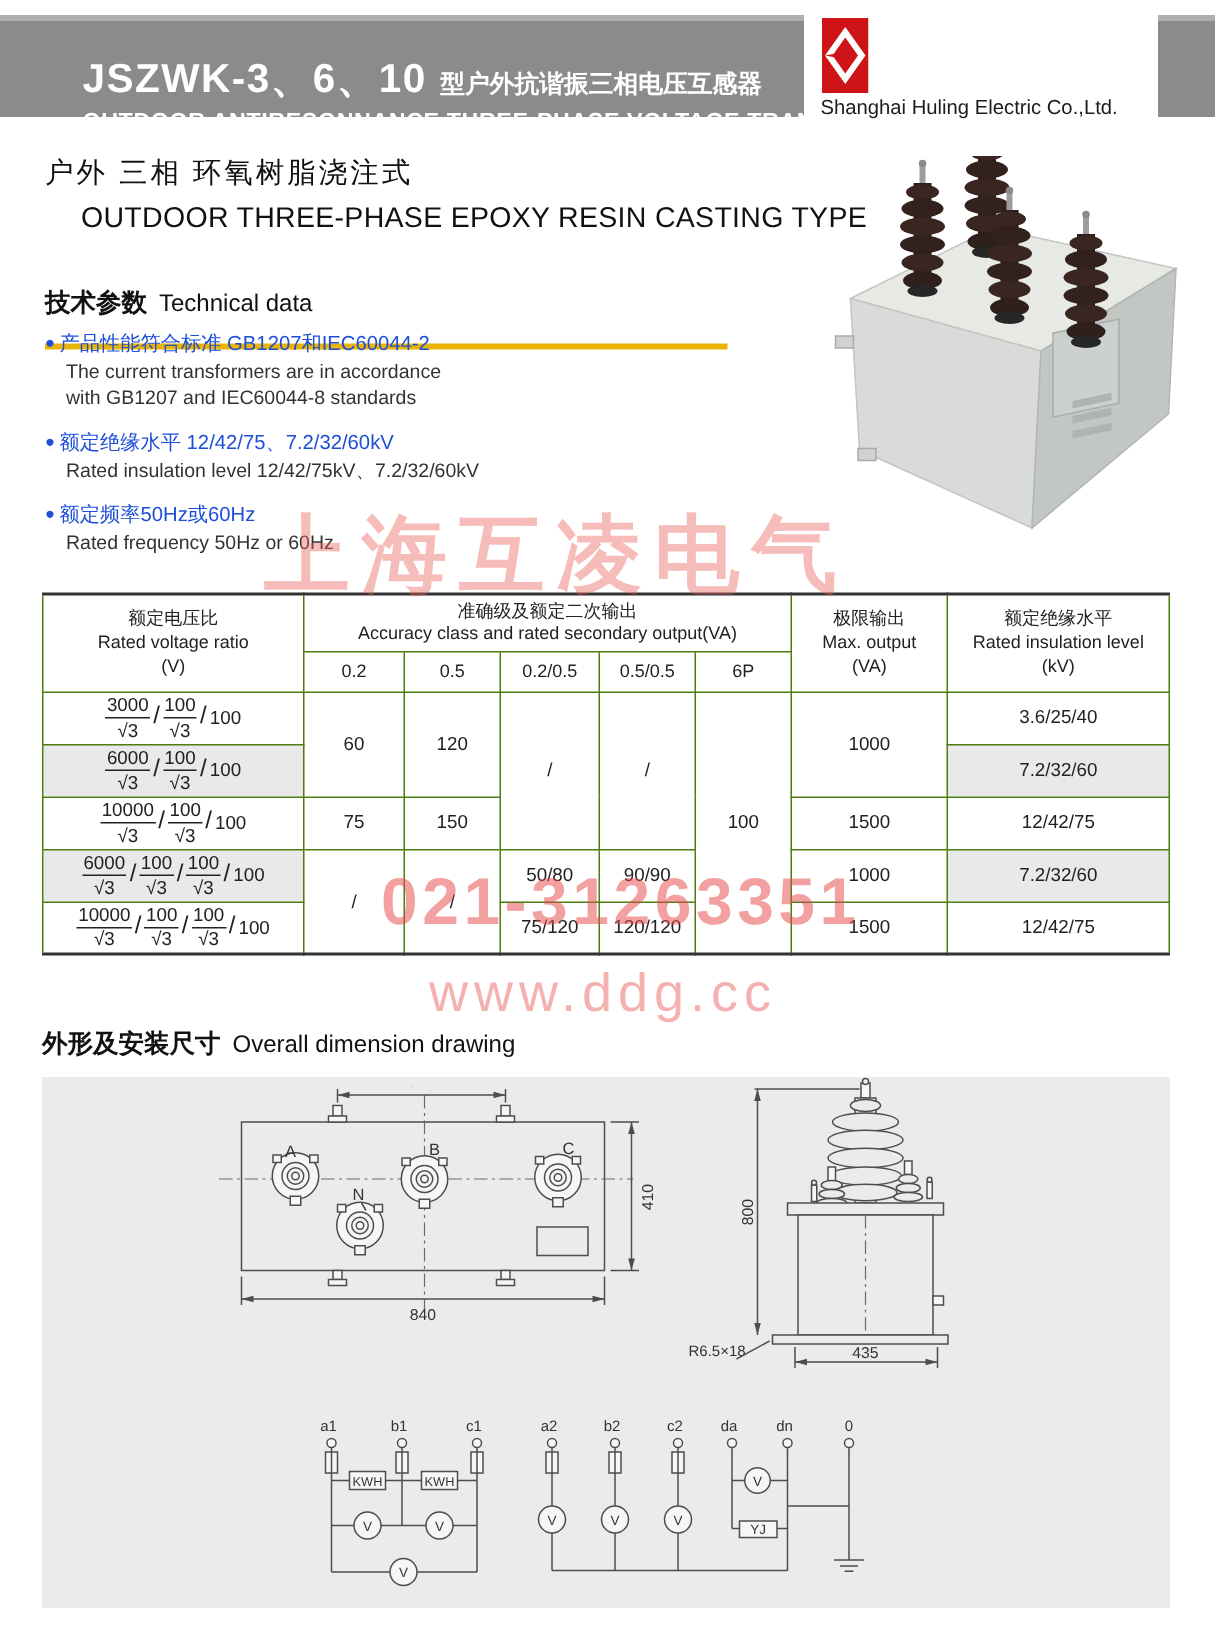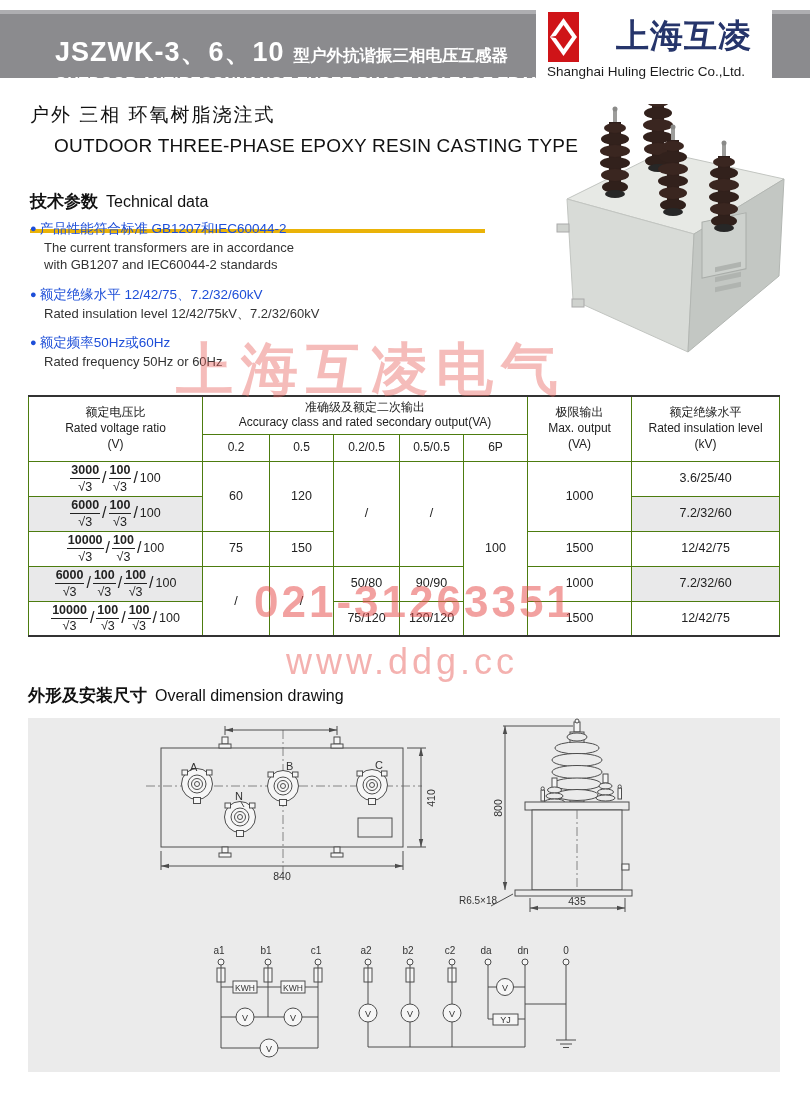--- a/index.html
+++ b/index.html
@@ -42,21 +42,21 @@
        border-top:2px solid #333;border-bottom:2px solid #333;}
   .tbl th,.tbl td{border:1px solid #4d7c0f;text-align:center;vertical-align:middle;
        font-weight:normal;font-size:12px;color:#222;padding:0;line-height:1.3;}
   .tbl thead tr:first-child{height:38px;}
   .tbl thead tr:last-child{height:27px;}
   .tbl tbody tr{height:35px;}
   .tbl td{font-size:12.5px;}
   .tbl .g{background:#e9e9ea;}
   .ratio{font-size:11px;}
   .fr{display:inline-block;vertical-align:middle;text-align:center;line-height:1;}
-  .fn{display:block;border-bottom:1px solid #222;padding:0 1px 1.5px;font-weight:bold;}
+  .fn{display:block;border-bottom:1px solid #222;padding:0 1px 1.5px;}
   .fd{display:block;padding-top:1.5px;}
   .sl{font-size:16px;margin:0 2px;vertical-align:middle;color:#222;}
   .rv{vertical-align:middle;}
   
   .dim-head{left:28px;top:684px;width:734px;}
   .draw-box{position:absolute;left:28px;top:718px;width:752px;height:354px;background:#ebebeb;}
   .svgabs{position:absolute;}
   .dwg text{font-family:"Liberation Sans",sans-serif;fill:#333;}
   .dwg .ln{stroke:#4d4d4d;stroke-width:1;fill:none;}
   .dwg .fillbg{fill:#ebebeb;}
@@ -79,37 +79,36 @@
       <div class="band-l2">OUTDOOR ANTIRESONNANCE THREE-PHASE VOLTAGE TRANSFORMER</div>
     </div>
   </div>
   <div class="logo-panel">
     <svg class="logo-mark" width="31" height="50" viewBox="0 0 31 50">
       <rect x="0" y="0" width="31" height="50" fill="#cf1418"></rect>
       <polygon points="15.5,6 29,25 15.5,44 2,25" fill="#fff"></polygon>
       <polygon points="15.5,13 24,25 15.5,37 7,25" fill="#cf1418"></polygon>
       <polygon points="2,25 15.5,22.5 15.5,27.5" fill="#cf1418"></polygon>
     </svg>
-    <div class="brand-zh">上海互凌</div>
     <div class="brand-en">Shanghai Huling Electric Co.,Ltd.</div>
   </div>
 
   <div class="intro">
     <div class="intro-zh">户外 三相 环氧树脂浇注式</div>
     <div class="intro-en">OUTDOOR THREE-PHASE EPOXY RESIN CASTING TYPE</div>
   </div>
 
   <div class="sec-head tech-head">
     <span class="zh">技术参数</span><span class="en">Technical data</span>
   </div>
   <div class="bullets">
     <div class="bullet">
       <div class="bzh">产品性能符合标准 GB1207和IEC60044-2</div>
       <div class="ben">The current transformers are in accordance</div>
-      <div class="ben">with GB1207 and IEC60044-2 standards</div>
+      <div class="ben">with GB1207 and IEC60044-8 standards</div>
     </div>
     <div class="bullet">
       <div class="bzh">额定绝缘水平 12/42/75、7.2/32/60kV</div>
       <div class="ben">Rated insulation level 12/42/75kV、7.2/32/60kV</div>
     </div>
     <div class="bullet">
       <div class="bzh">额定频率50Hz或60Hz</div>
       <div class="ben">Rated frequency 50Hz or 60Hz</div>
     </div>
   </div>

